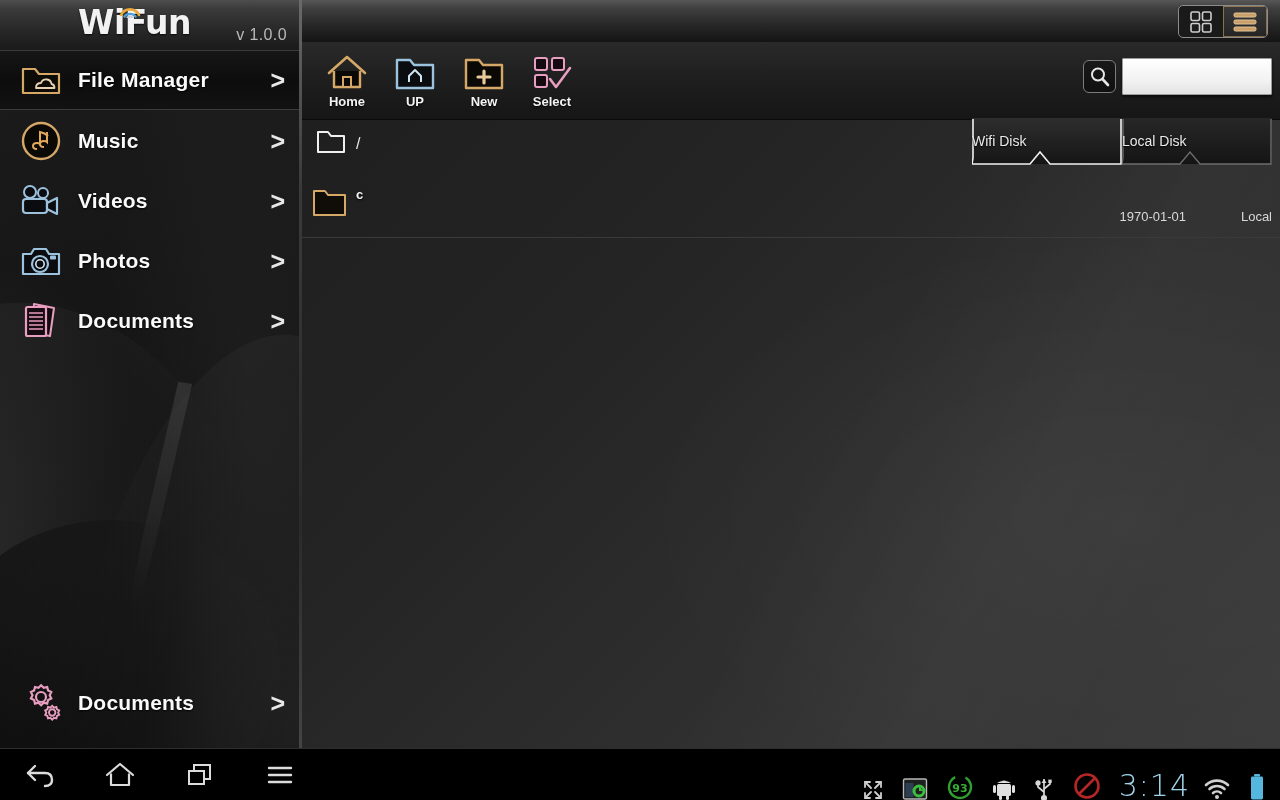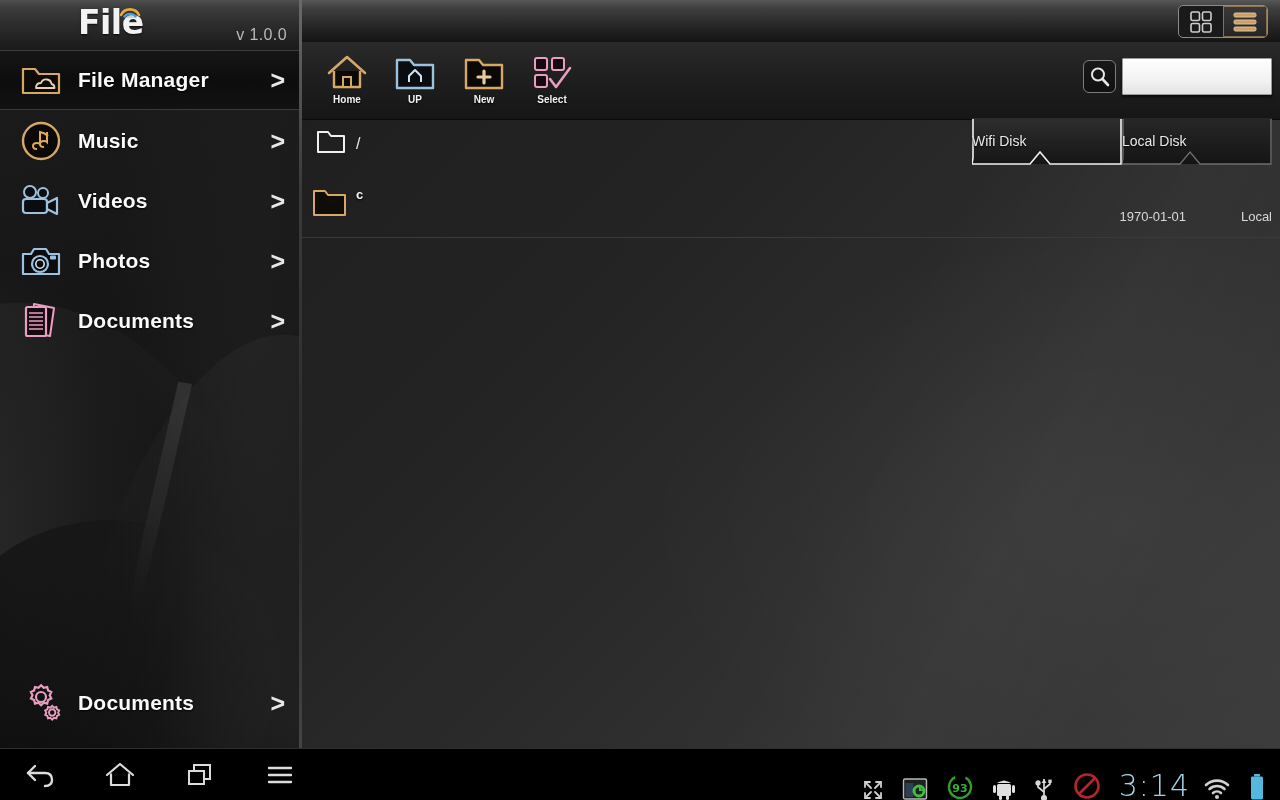--- a/index.html
+++ b/index.html
@@ -134,21 +134,21 @@
     position:absolute; left:0; top:42px; width:978px; height:78px;
     background:linear-gradient(180deg,#2a2a2a 0%,#1f1f1f 45%,#161616 100%);
     border-bottom:1px solid #0a0a0a;
   }
   .tool {
     position:absolute; top:6px; width:72px; height:68px;
     display:flex; flex-direction:column; align-items:center;
   }
   .tool-ico { height:44px; display:flex; align-items:flex-end; }
   .tool-label {
-    margin-top:2px; font-size:10px; font-weight:bold; color:#f3f3f3;
+    margin-top:2px; font-size:13px; font-weight:bold; color:#f3f3f3;
     text-shadow:0 1px 2px #000;
   }
 
   #search-wrap { position:absolute; right:8px; top:16px; display:flex; align-items:center; }
   #search-btn {
     width:33px; height:33px; border:1px solid #7d7d7d; border-radius:6px;
     background:linear-gradient(180deg,#181818,#101010);
     display:flex; align-items:center; justify-content:center;
   }
   #search-input {
@@ -229,21 +229,21 @@
 <div id="app">
 
   <div id="sidebar">
     <div class="swoosh sw1"></div>
     <div class="swoosh sw2"></div>
     <div class="swoosh sw4"></div>
     <div class="swoosh sw3"></div>
 
     <div id="logo-bar">
       <div id="logo-wrap">
-        <span id="logo-text">File</span>
+        <span id="logo-text">WiFun</span>
         <svg id="wifi-arc" viewBox="0 0 22 13">
           <path d="M2 10 A10 10 0 0 1 20 10" fill="none" stroke="#e8a93a" stroke-width="2.6" stroke-linecap="round"></path>
           <path d="M5.5 11.5 A7 7 0 0 1 16.5 11.5" fill="none" stroke="#4c9fd8" stroke-width="2.4" stroke-linecap="round"></path>
           <path d="M8.5 12.6 A4 4 0 0 1 13.5 12.6" fill="none" stroke="#cfcfcf" stroke-width="2.2" stroke-linecap="round"></path>
         </svg>
       </div>
       <span id="version">v 1.0.0</span>
     </div>
 
     <div class="nav-item active" style="top:50px;">

